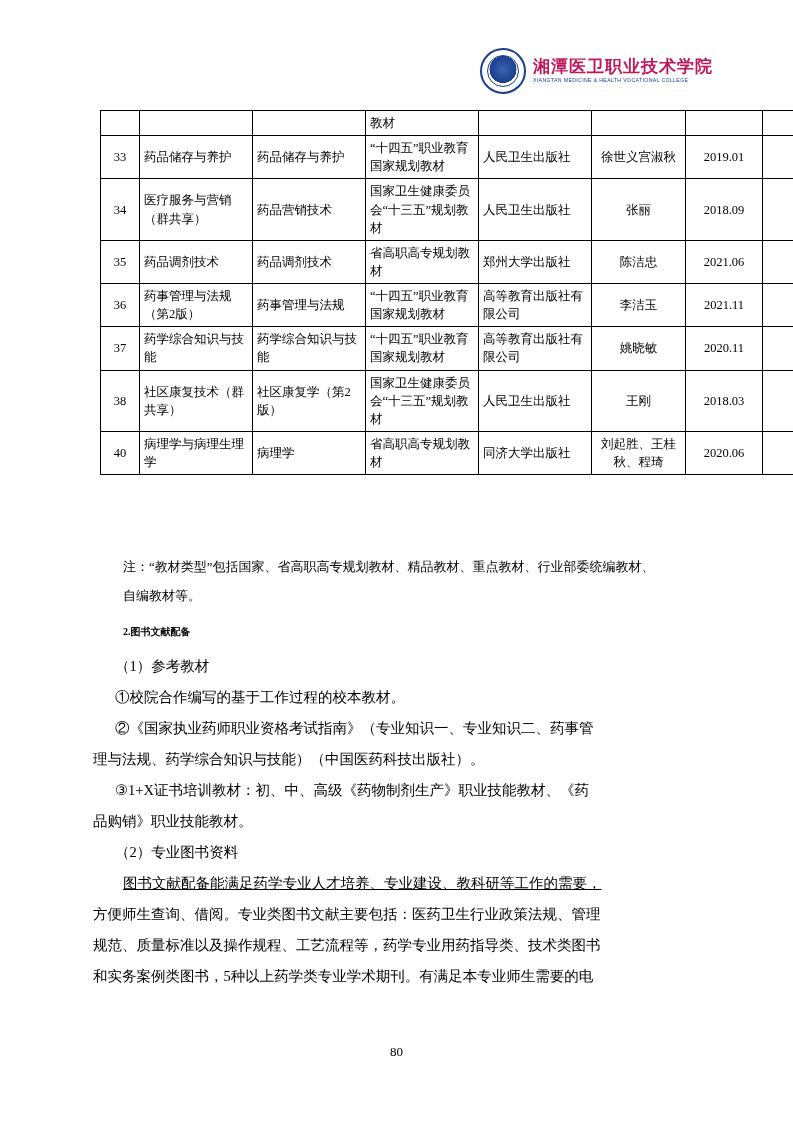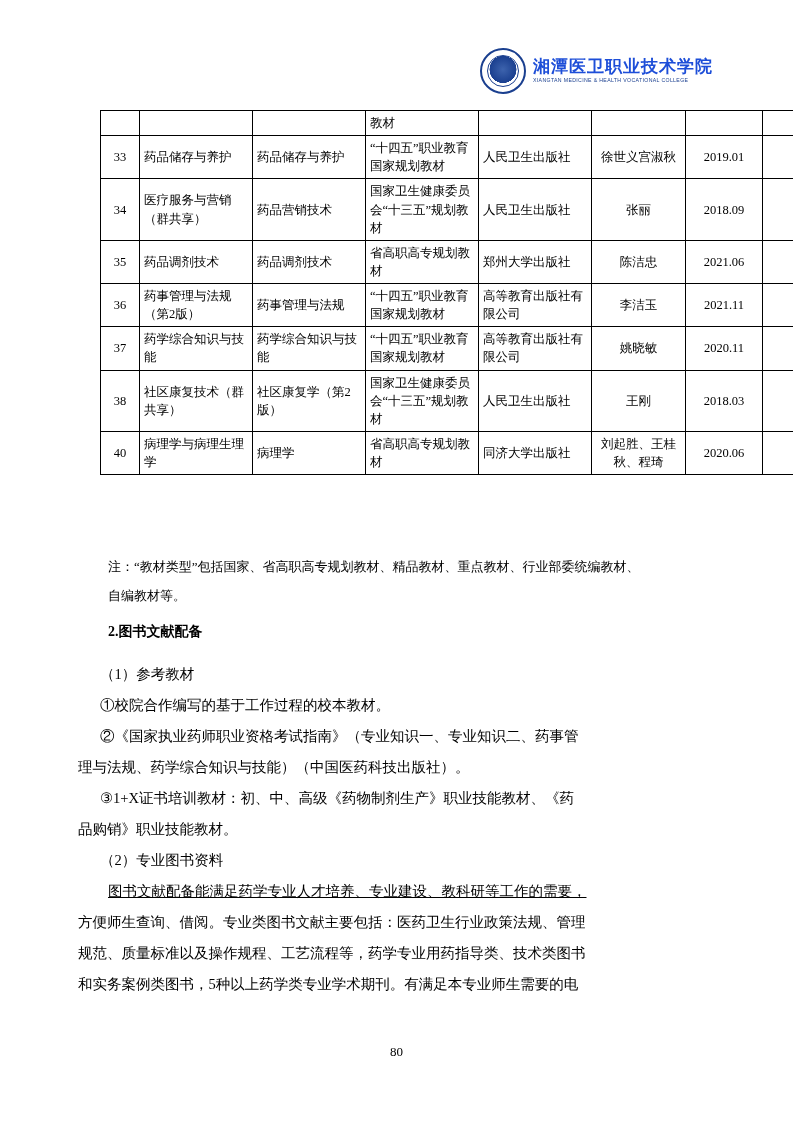--- a/index.html
+++ b/index.html
@@ -56,21 +56,21 @@
   .logo-text {
     display: flex;
     flex-direction: column;
     justify-content: center;
     line-height: 1.05;
   }
   .logo-cn {
     font-family: "Liberation Serif", "DejaVu Serif", serif;
     font-size: 17px;
     font-weight: bold;
-    color: #1d4ed8;
+    color: #be185d;
     letter-spacing: 1px;
     white-space: nowrap;
   }
   .logo-en {
     font-family: "Liberation Sans", sans-serif;
     font-size: 5.2px;
     color: #1a3f8f;
     letter-spacing: 0.35px;
     white-space: nowrap;
     margin-top: 2px;
@@ -104,35 +104,35 @@
   td.c-type    { width: 104px; text-align: left; }
   td.c-pub     { width: 104px; text-align: left; }
   td.c-author  { width: 85px;  text-align: center; }
   td.c-date    { width: 68px;  text-align: center; }
   td.c-note    { width: 38px;  text-align: center; }
   .cut-row td { border-top: none; }
 
   
   .body-text {
     position: absolute;
-    left: 78px;
+    left: 93px;
     top: 552px;
     width: 637px;
     font-size: 14.5px;
     line-height: 30px;
   }
   .p-note {
     text-indent: 0;
     margin: 0 0 0 30px;
     font-size: 13px;
     line-height: 29px;
   }
   .p-heading {
-    margin: 6px 0 12px 30px;
-    font-size: 14px;
+    margin: 6px 0 4px 30px;
+    font-size: 10px;
     font-weight: bold;
     line-height: 31px;
   }
   .p-indent {
     margin: 0 0 0 22px;
     line-height: 31px;
   }
   .p-block {
     margin: 0;
     text-indent: 30px;

